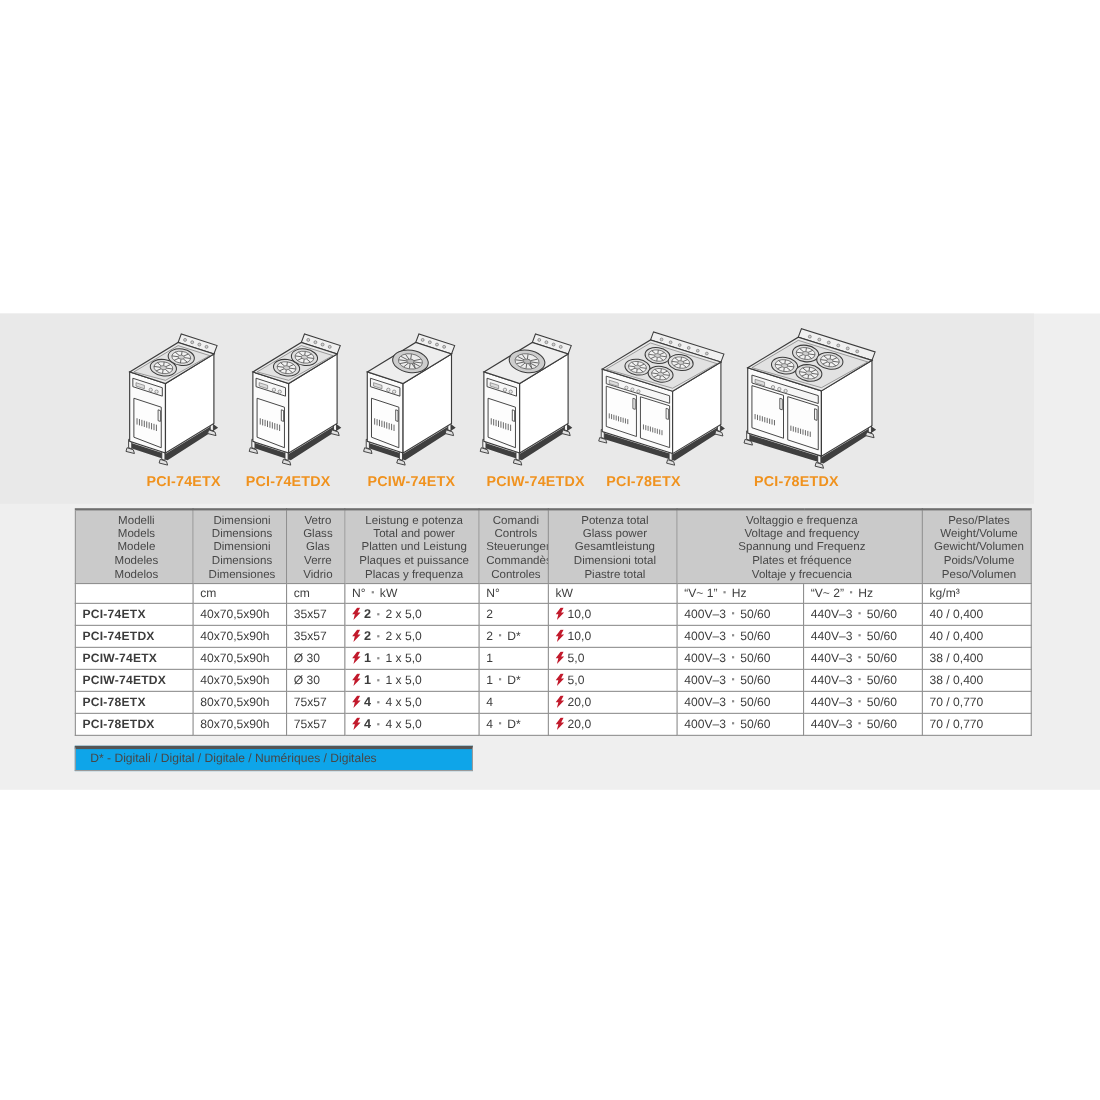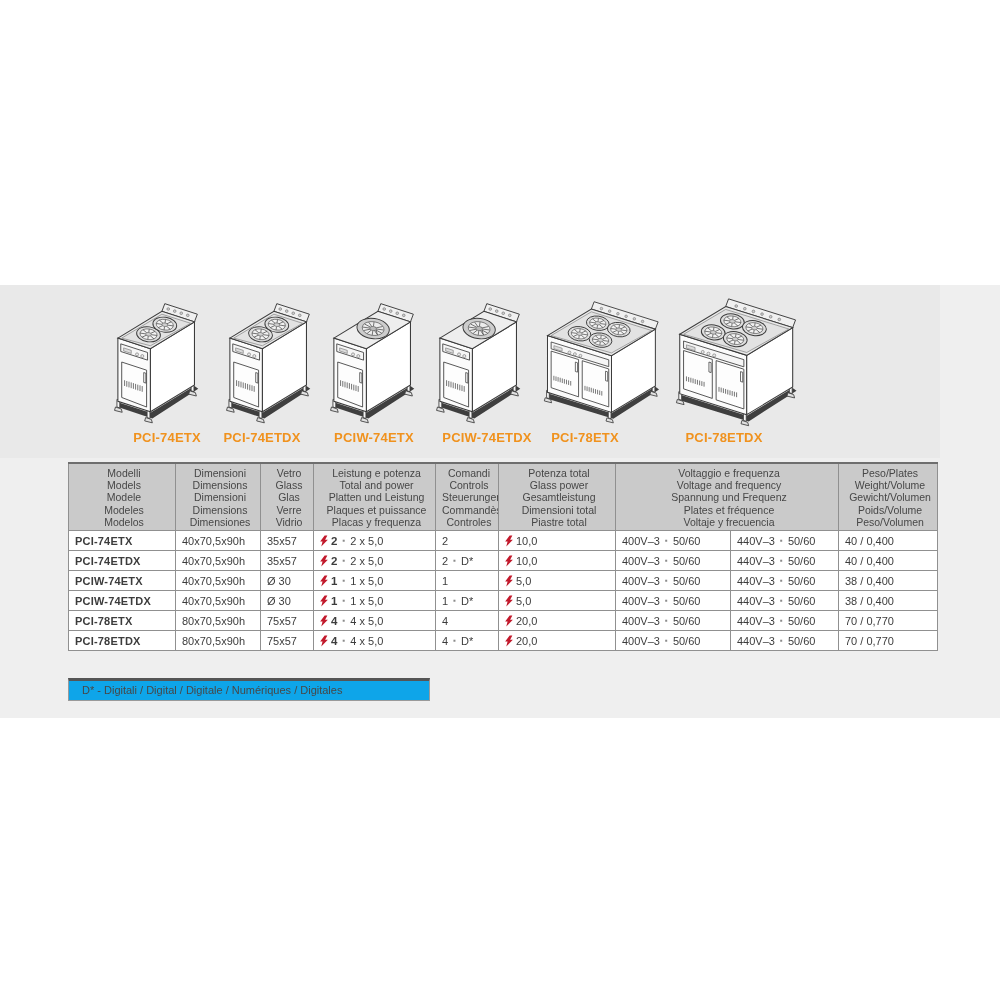--- a/index.html
+++ b/index.html
@@ -248,20 +248,31 @@
           <th>
             <div>Peso/Plates</div>
             <div>Weight/Volume</div>
             <div>Gewicht/Volumen</div>
             <div>Poids/Volume</div>
             <div>Peso/Volumen</div>
           </th>
         </tr>
       </thead>
     <tbody id="spec-body">
+        <tr class="units">
+          <td></td>
+          <td>cm</td>
+          <td>cm</td>
+          <td>N° <span class="sep">▪</span> kW</td>
+          <td>N°</td>
+          <td>kW</td>
+          <td>“V~ 1” <span class="sep">▪</span> Hz</td>
+          <td>“V~ 2” <span class="sep">▪</span> Hz</td>
+          <td>kg/m³</td>
+        </tr>
         <tr>
           <td class="c-model">PCI-74ETX</td>
           <td>40x70,5x90h</td>
           <td>35x57</td>
           <td><svg class="bolt" viewBox="0 0 10 14" aria-hidden="true">
               <path d="M5.8 0 L0.2 7.6 L3.2 7.6 L1.6 14 L9.8 5.4 L6.4 5.4 L9.2 0 Z" fill="#c21a2c"></path>
             </svg><b class="cnt">2</b> <span class="sep">▪</span> 2 x 5,0</td>
           <td>2</td>
           <td><svg class="bolt" viewBox="0 0 10 14" aria-hidden="true">
               <path d="M5.8 0 L0.2 7.6 L3.2 7.6 L1.6 14 L9.8 5.4 L6.4 5.4 L9.2 0 Z" fill="#c21a2c"></path>

